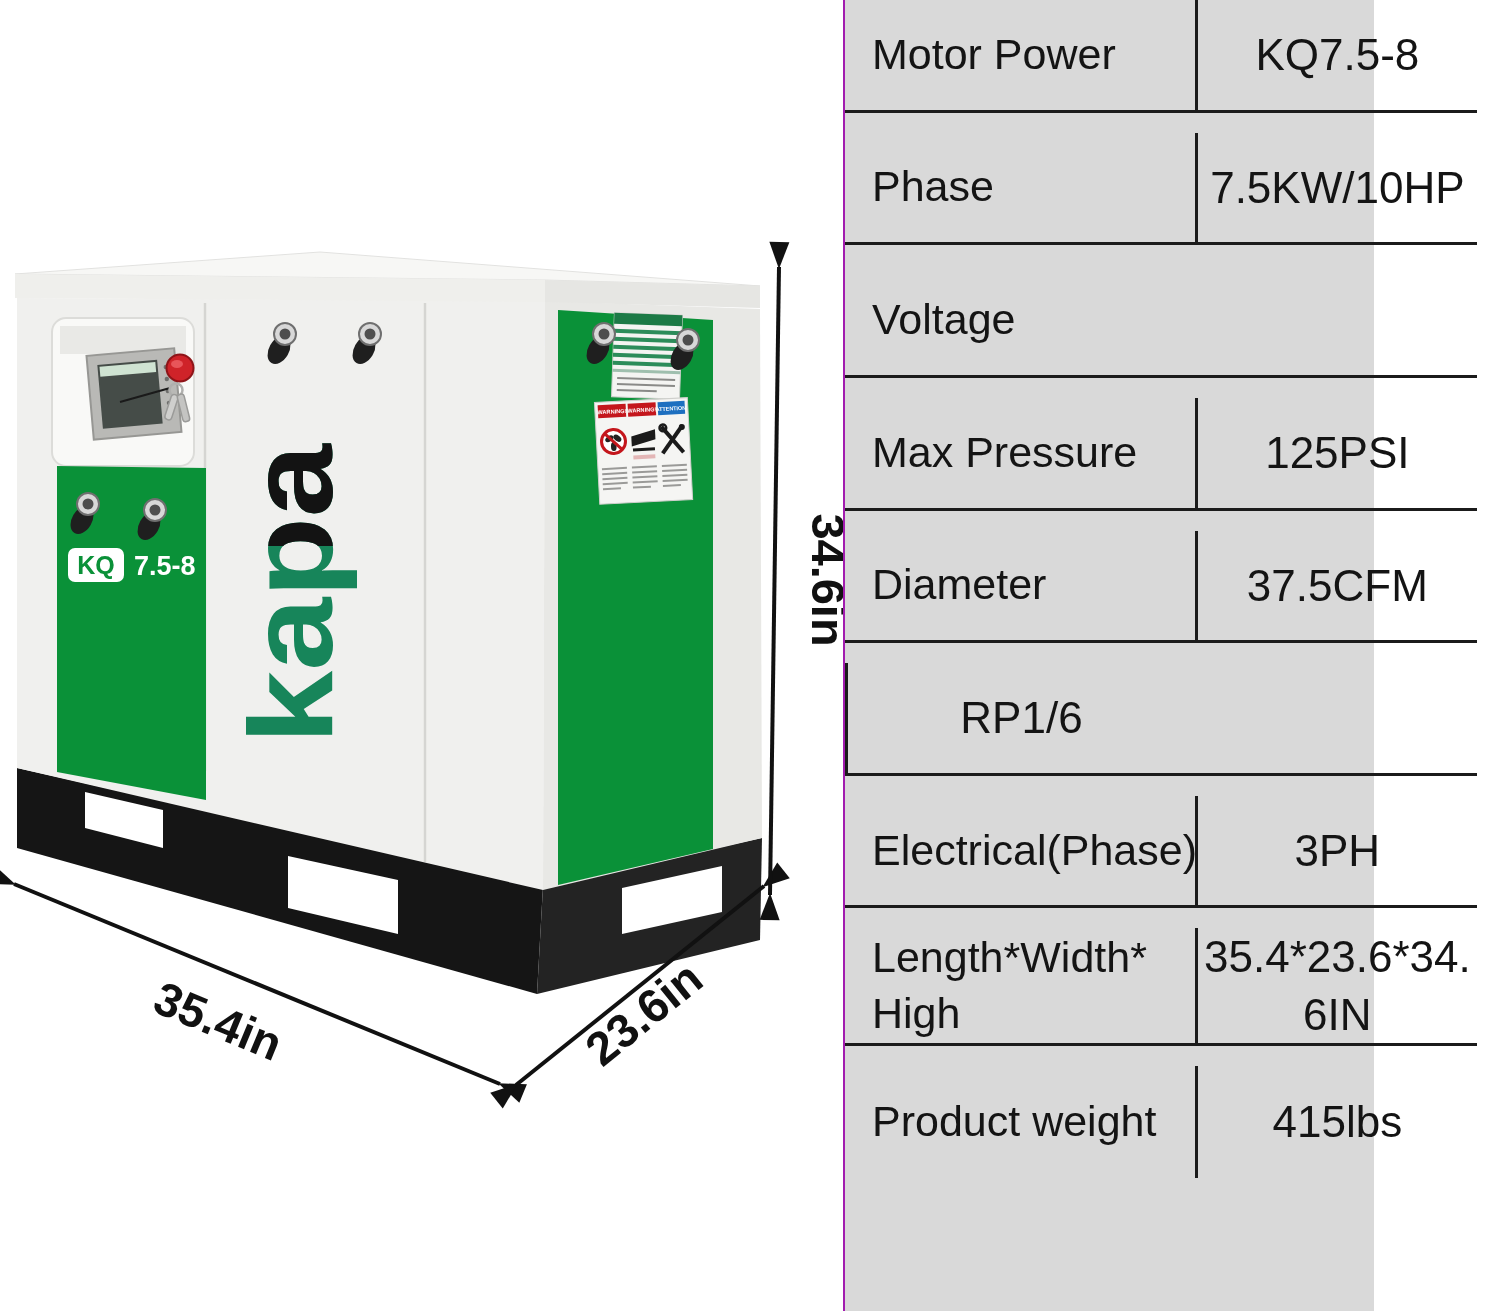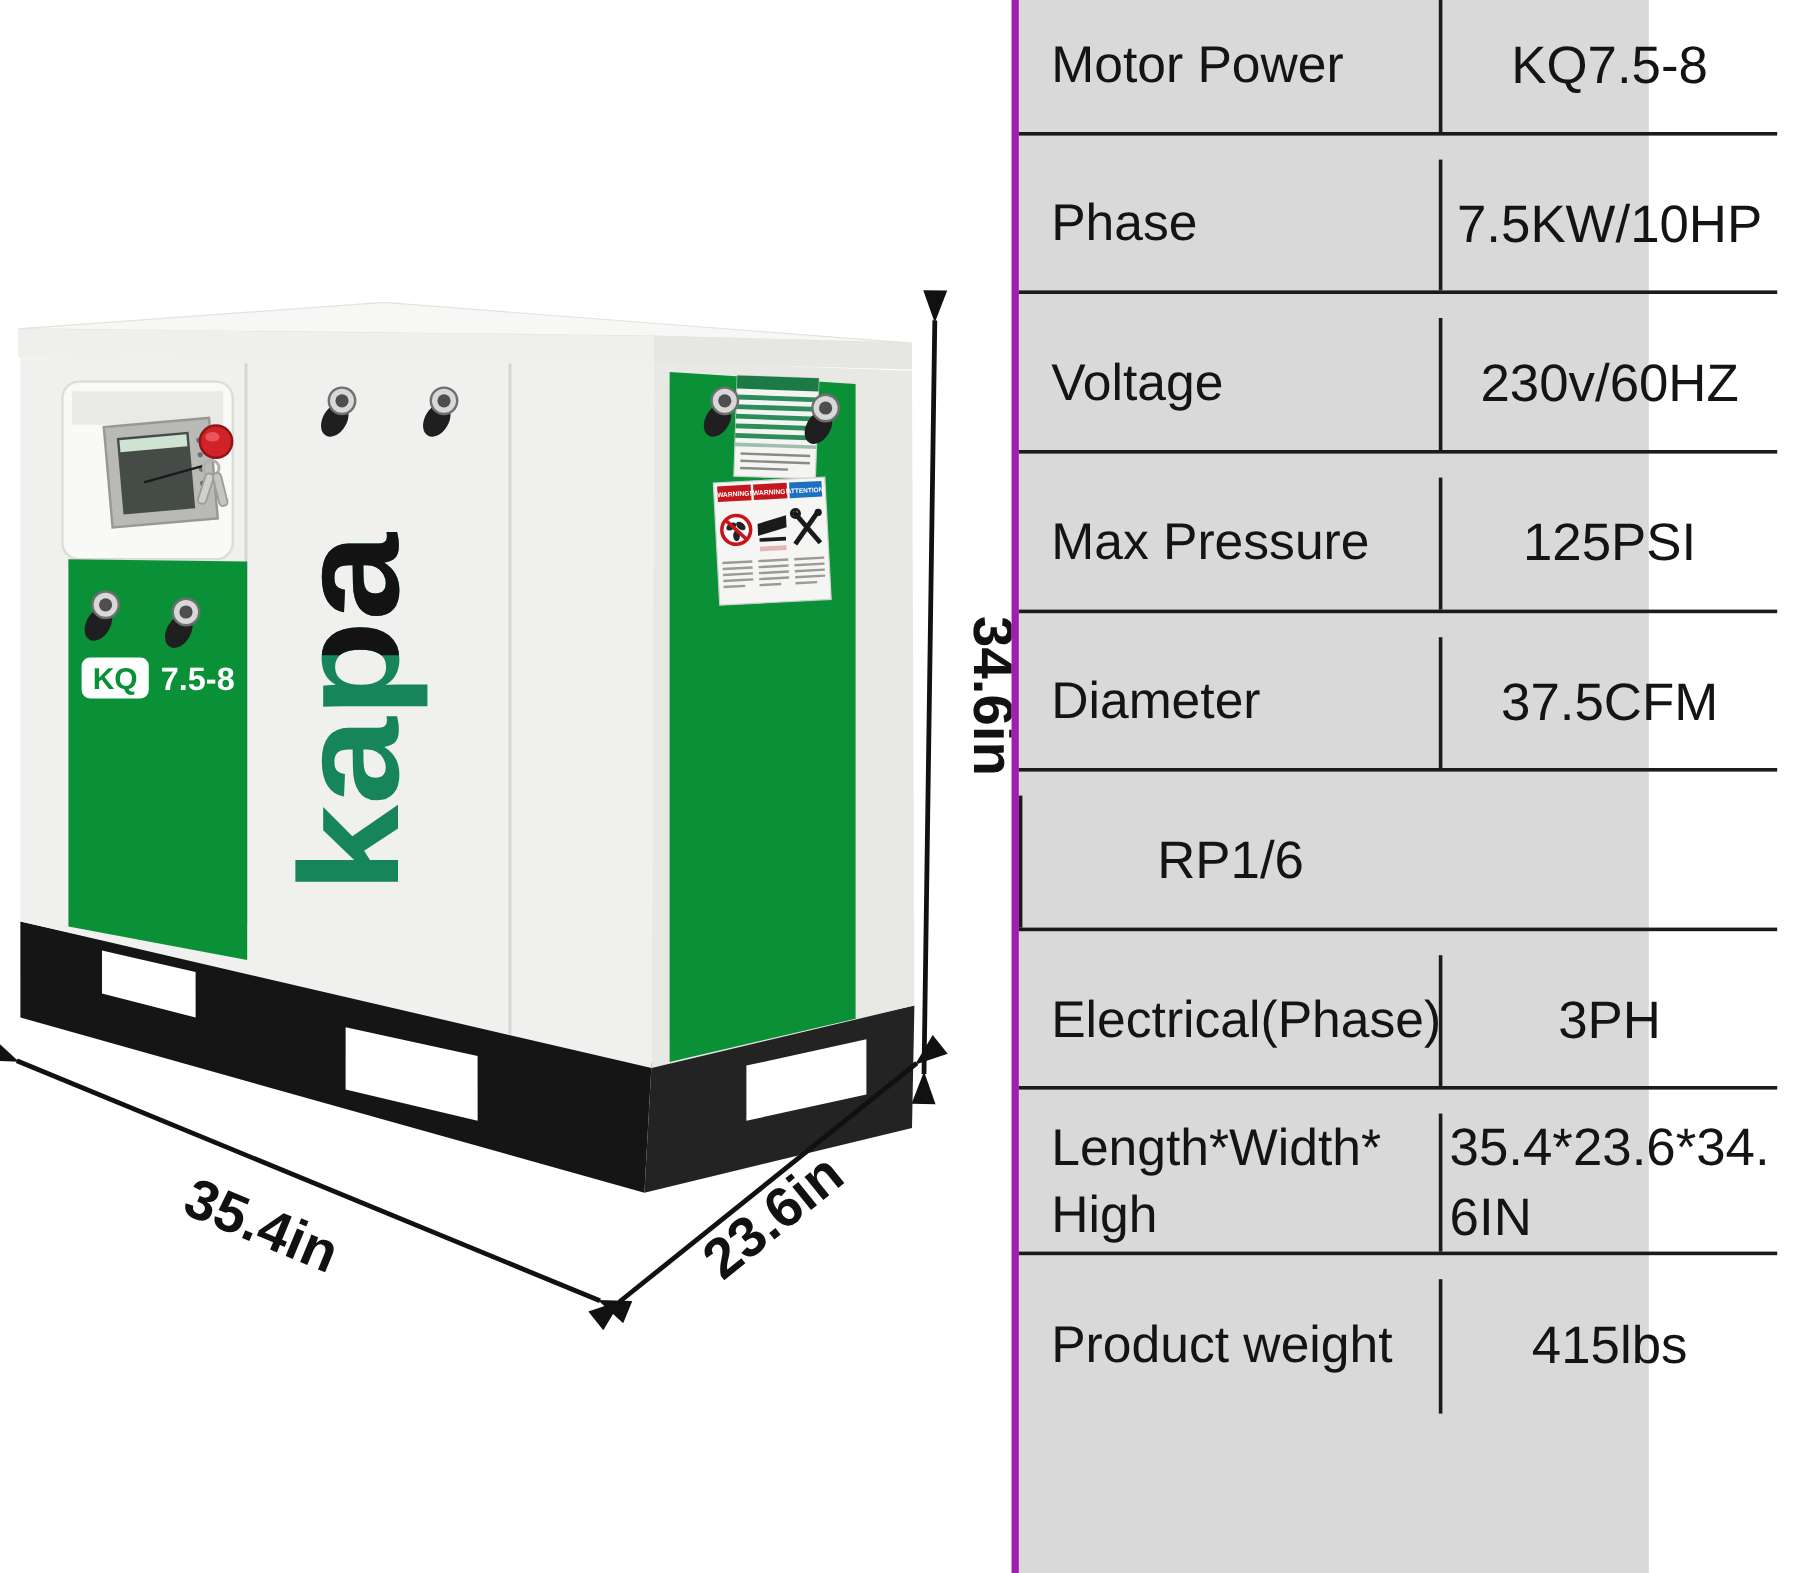--- a/index.html
+++ b/index.html
@@ -3,26 +3,26 @@
 <meta charset="utf-8">
 <style>
   html,body{margin:0;padding:0;background:#ffffff;}
   *{box-sizing:border-box;}
   .page{position:relative;width:1498px;height:1311px;background:#ffffff;overflow:hidden;
         font-family:"Liberation Sans",sans-serif;}
   .illustration{position:absolute;left:0;top:0;width:845px;height:1311px;}
   
   .spec-table{position:absolute;left:843px;top:0;width:531px;height:1311px;
       display:grid;grid-template-rows:repeat(10,1fr);
-      background:#d9d9d9;border-left:6px solid #a21caf;gap:20px;}
+      background:#d9d9d9;border-left:2px solid #a21caf;gap:20px;}
   .spec-row{display:grid;grid-template-columns:350px 1fr;border-bottom:3px solid #1b1b1b;}
   .spec-row:last-child{border-bottom:none;}
   .spec-label{display:flex;align-items:center;padding-left:27px;padding-right:8px;
       font-size:43px;line-height:1.3;color:#141414;white-space:pre-line;}
-  .spec-value{display:flex;align-items:center;justify-content:center;
+  .spec-value{display:flex;align-items:center;justify-content:center;text-align:center;
       border-left:3px solid #1b1b1b;font-size:44px;line-height:1.3;color:#141414;white-space:pre-line;
       padding:0 6px;}
   svg text{font-family:"Liberation Sans",sans-serif;}
 </style>
 </head>
 <body>
 
 <div class="page">
 
   <svg class="illustration" viewBox="0 0 845 1311">
@@ -210,21 +210,20 @@
       <div class="spec-value">KQ7.5-8</div>
     </div>
 
     <div class="spec-row">
       <div class="spec-label">Phase</div>
       <div class="spec-value">7.5KW/10HP</div>
     </div>
 
     <div class="spec-row">
       <div class="spec-label">Voltage</div>
-      <div class="spec-value">230v/60HZ</div>
     </div>
 
 
     <div class="spec-row">
       <div class="spec-label">Max Pressure</div>
       <div class="spec-value">125PSI</div>
     </div>
 
     <div class="spec-row">
       <div class="spec-label">Diameter</div>

